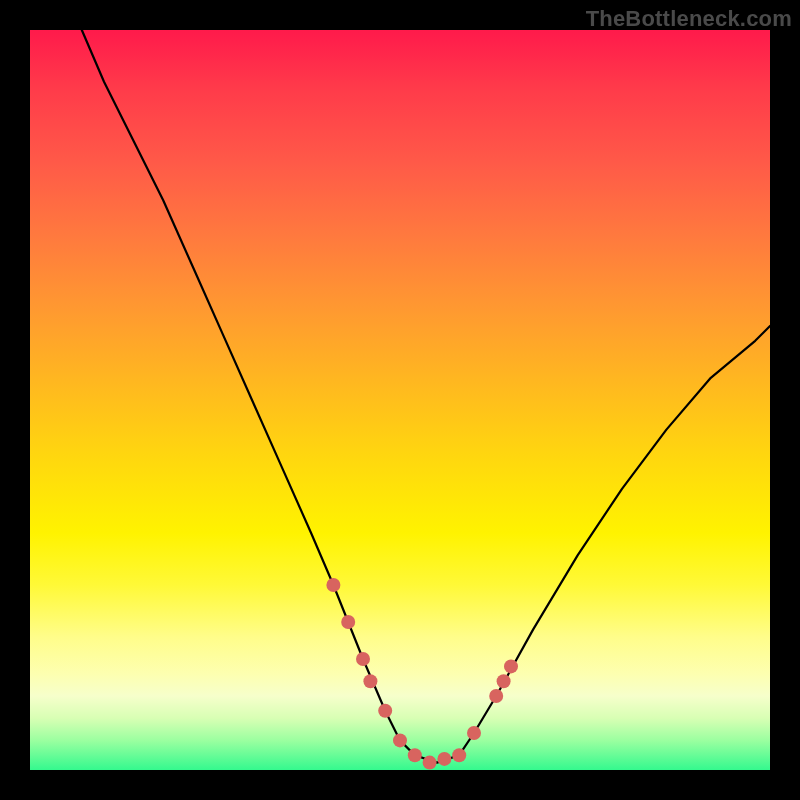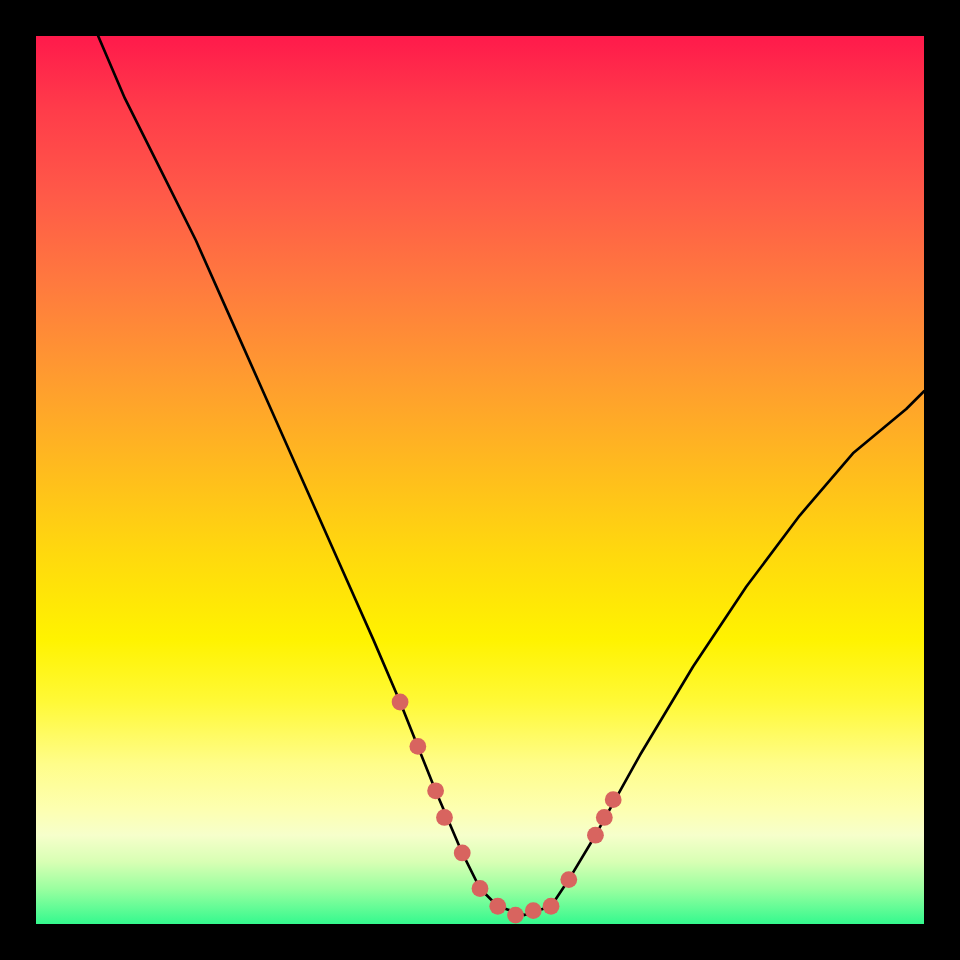--- a/index.html
+++ b/index.html
@@ -58,20 +58,21 @@
     width: 740px;
     height: 740px;
     overflow: visible;
   }
 </style>
 </head>
 <body>
 
 <div class="frame">
 
+  <div class="watermark">TheBottleneck.com</div>
 
   <div class="plot-area">
     <svg class="curve" viewBox="0 0 740 740" preserveAspectRatio="none">
       <path id="main-curve" fill="none" stroke-width="2.2" stroke-linecap="round" stroke-linejoin="round" stroke="#000000" d="M51.8 0.0 L74.0 51.8 L103.6 111.0 L133.2 170.2 L162.8 236.8 L192.4 303.4 L222.0 370.0 L251.6 436.6 L281.2 503.2 L303.4 555.0 L318.2 592.0 L333.0 629.0 L355.2 680.8 L370.0 710.4 L384.8 725.2 L407.0 732.6 L429.2 725.2 L444.0 703.0 L466.2 666.0 L503.2 599.4 L547.6 525.4 L592.0 458.8 L636.4 399.6 L680.8 347.8 L725.2 310.8 L740.0 296.0"></path>
       <g id="marker-group" fill="#d8645f">
           <circle cx="303.4" cy="555.0" r="7"></circle>
           <circle cx="318.2" cy="592.0" r="7"></circle>
           <circle cx="333.0" cy="629.0" r="7"></circle>
           <circle cx="340.4" cy="651.2" r="7"></circle>
           <circle cx="355.2" cy="680.8" r="7"></circle>

